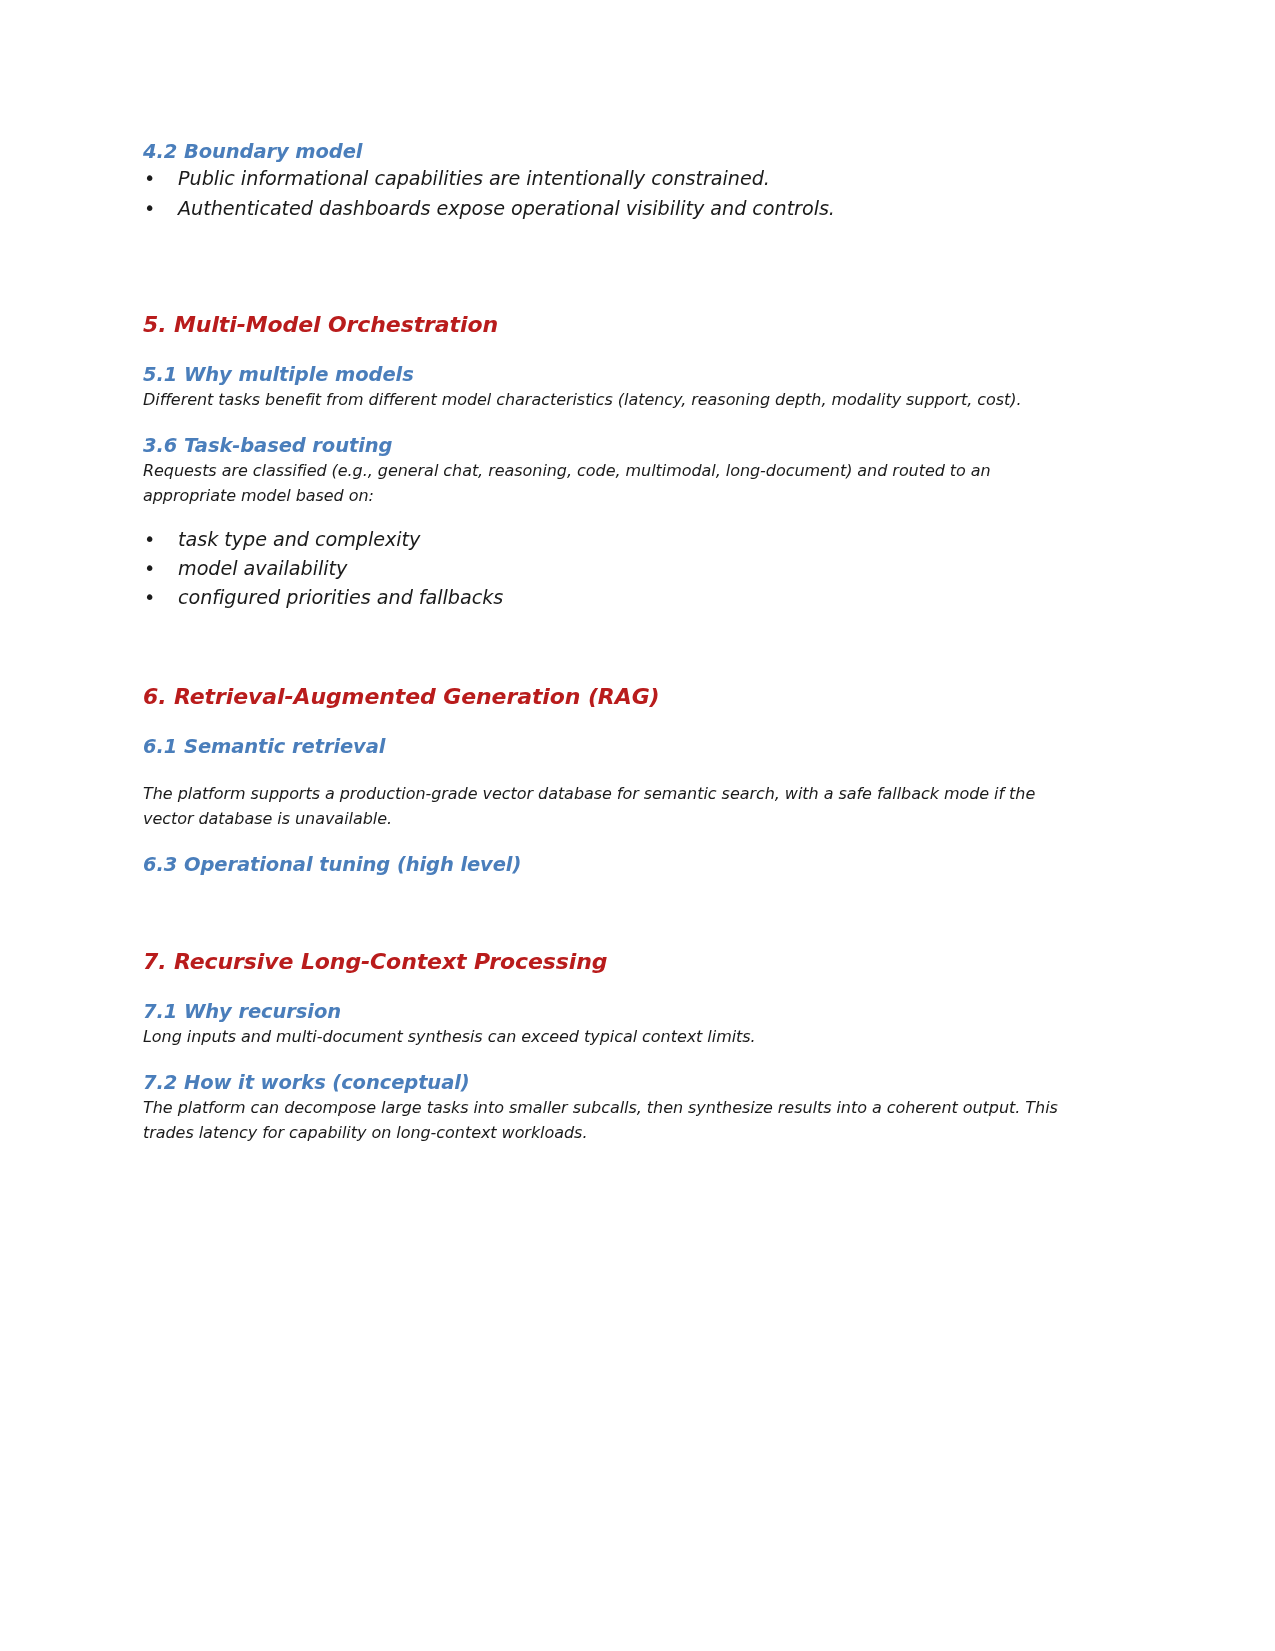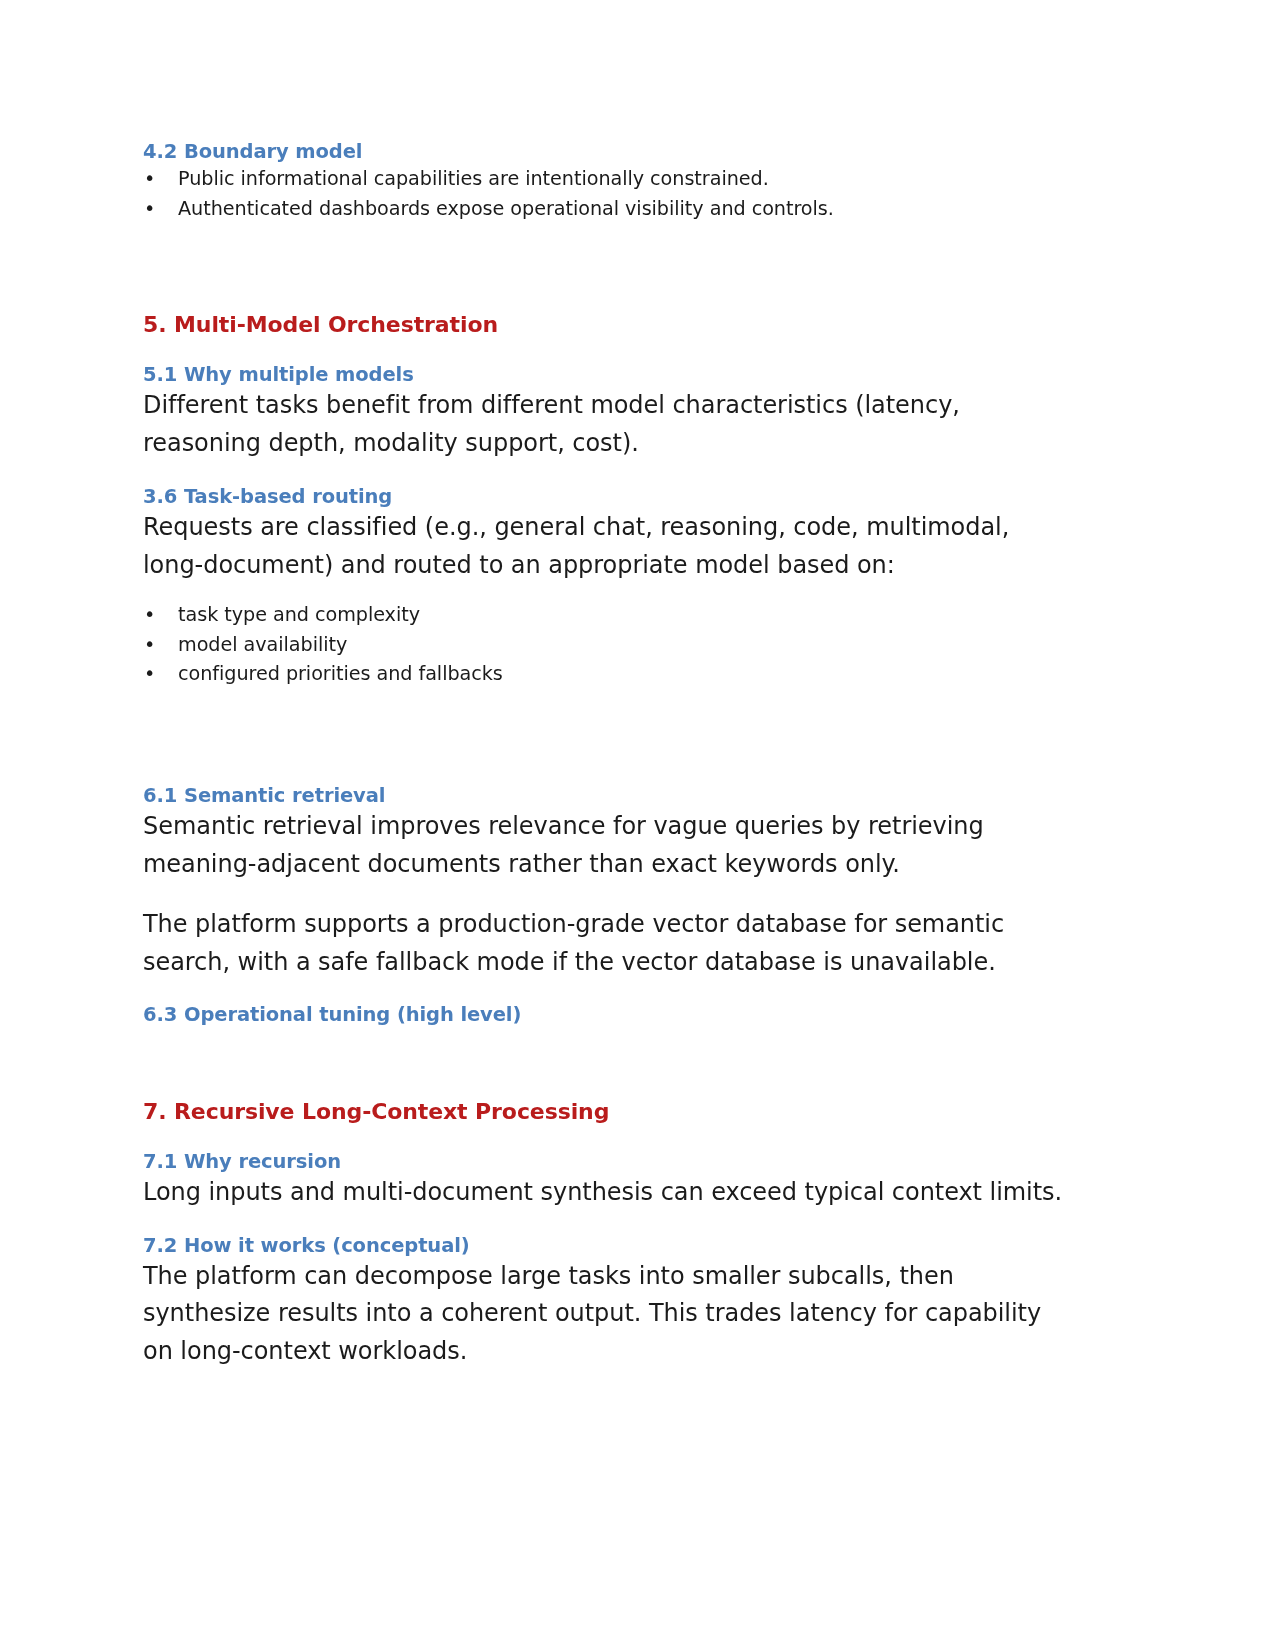--- a/index.html
+++ b/index.html
@@ -14,20 +14,21 @@
     font-family: "DejaVu Sans", "Liberation Sans", sans-serif;
     -webkit-font-smoothing: antialiased;
   }
   .page {
     position: relative;
     width: 1163px;
     height: 1651px;
     background: #ffffff;
     box-sizing: border-box;
     padding: 140px 200px 0 143px;
+    font-style: italic;
   }
   .doc-body {
     width: 932px;
   }
 
   
   h2.sec-h2 {
     font-size: 22px;
     font-weight: bold;
     color: #b91c1c;
@@ -39,21 +40,21 @@
     font-size: 19.5px;
     font-weight: bold;
     color: #4a7ebb;
     margin: 0;
     line-height: 1.22;
     letter-spacing: -0.1px;
   }
 
   
   p.body-text {
-    font-size: 24px;
+    font-size: 16px;
     color: #1b1b1b;
     margin: 0;
     line-height: 1.58;
     letter-spacing: -0.05px;
   }
 
   
   ul.bullets {
     list-style: none;
     margin: 0;
@@ -130,25 +131,25 @@
         <span>model availability</span>
       </li>
       <li>
         <span class="bullet-glyph">•</span>
         <span>configured priorities and fallbacks</span>
       </li>
     </ul>
 
     <div class="sp-before-major"></div>
 
+    <h2 class="sec-h2">6. Retrieval-Augmented Generation (RAG)</h2>
 
     <div class="sp-after-major-h2"></div>
 
     <h3 class="sec-h3">6.1 Semantic retrieval</h3>
-    <p class="body-text">Semantic retrieval improves relevance for vague queries by retrieving meaning-adjacent documents rather than exact keywords only.</p>
 
     <div class="sp-before-h3"></div>
 
     <p class="body-text">The platform supports a production-grade vector database for semantic search, with a safe fallback mode if the vector database is unavailable.</p>
 
     <div class="sp-before-h3"></div>
 
     <h3 class="sec-h3">6.3 Operational tuning (high level)</h3>
 
     <div class="sp-before-major"></div>

